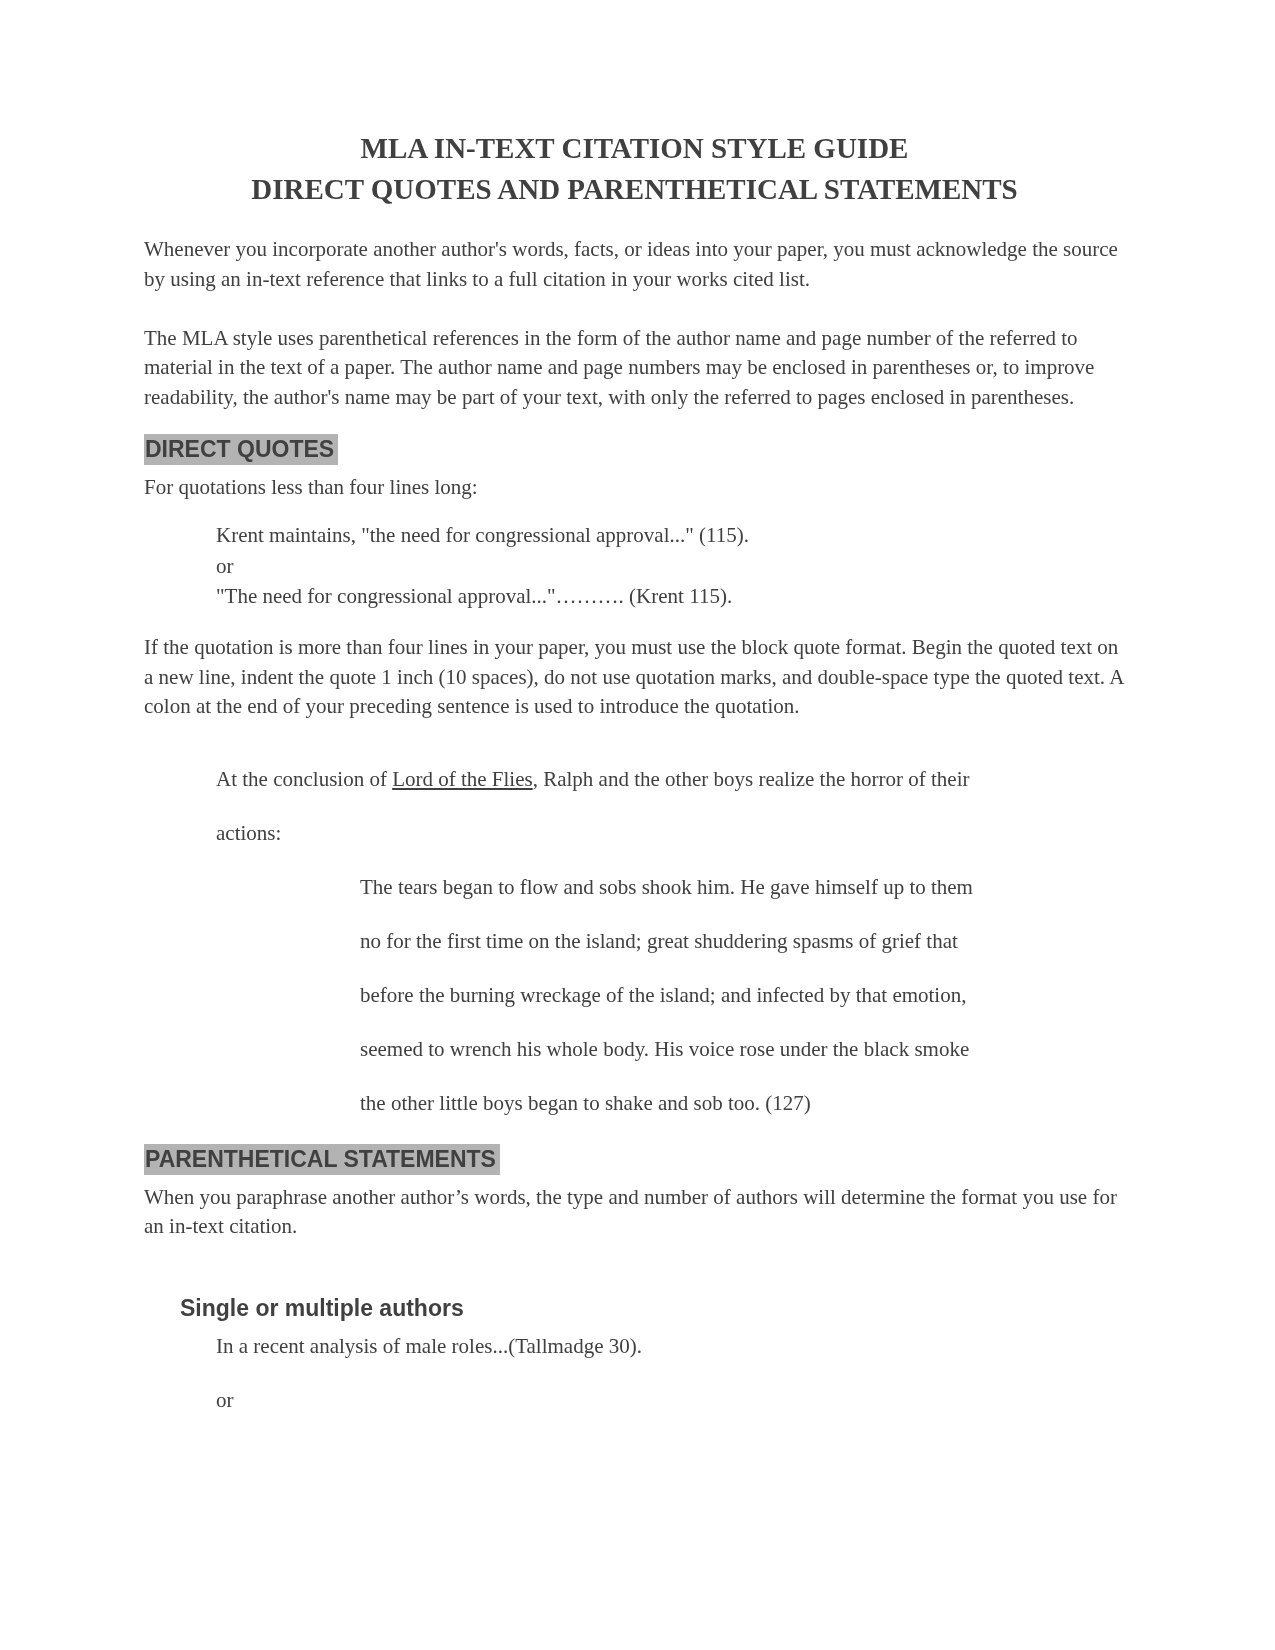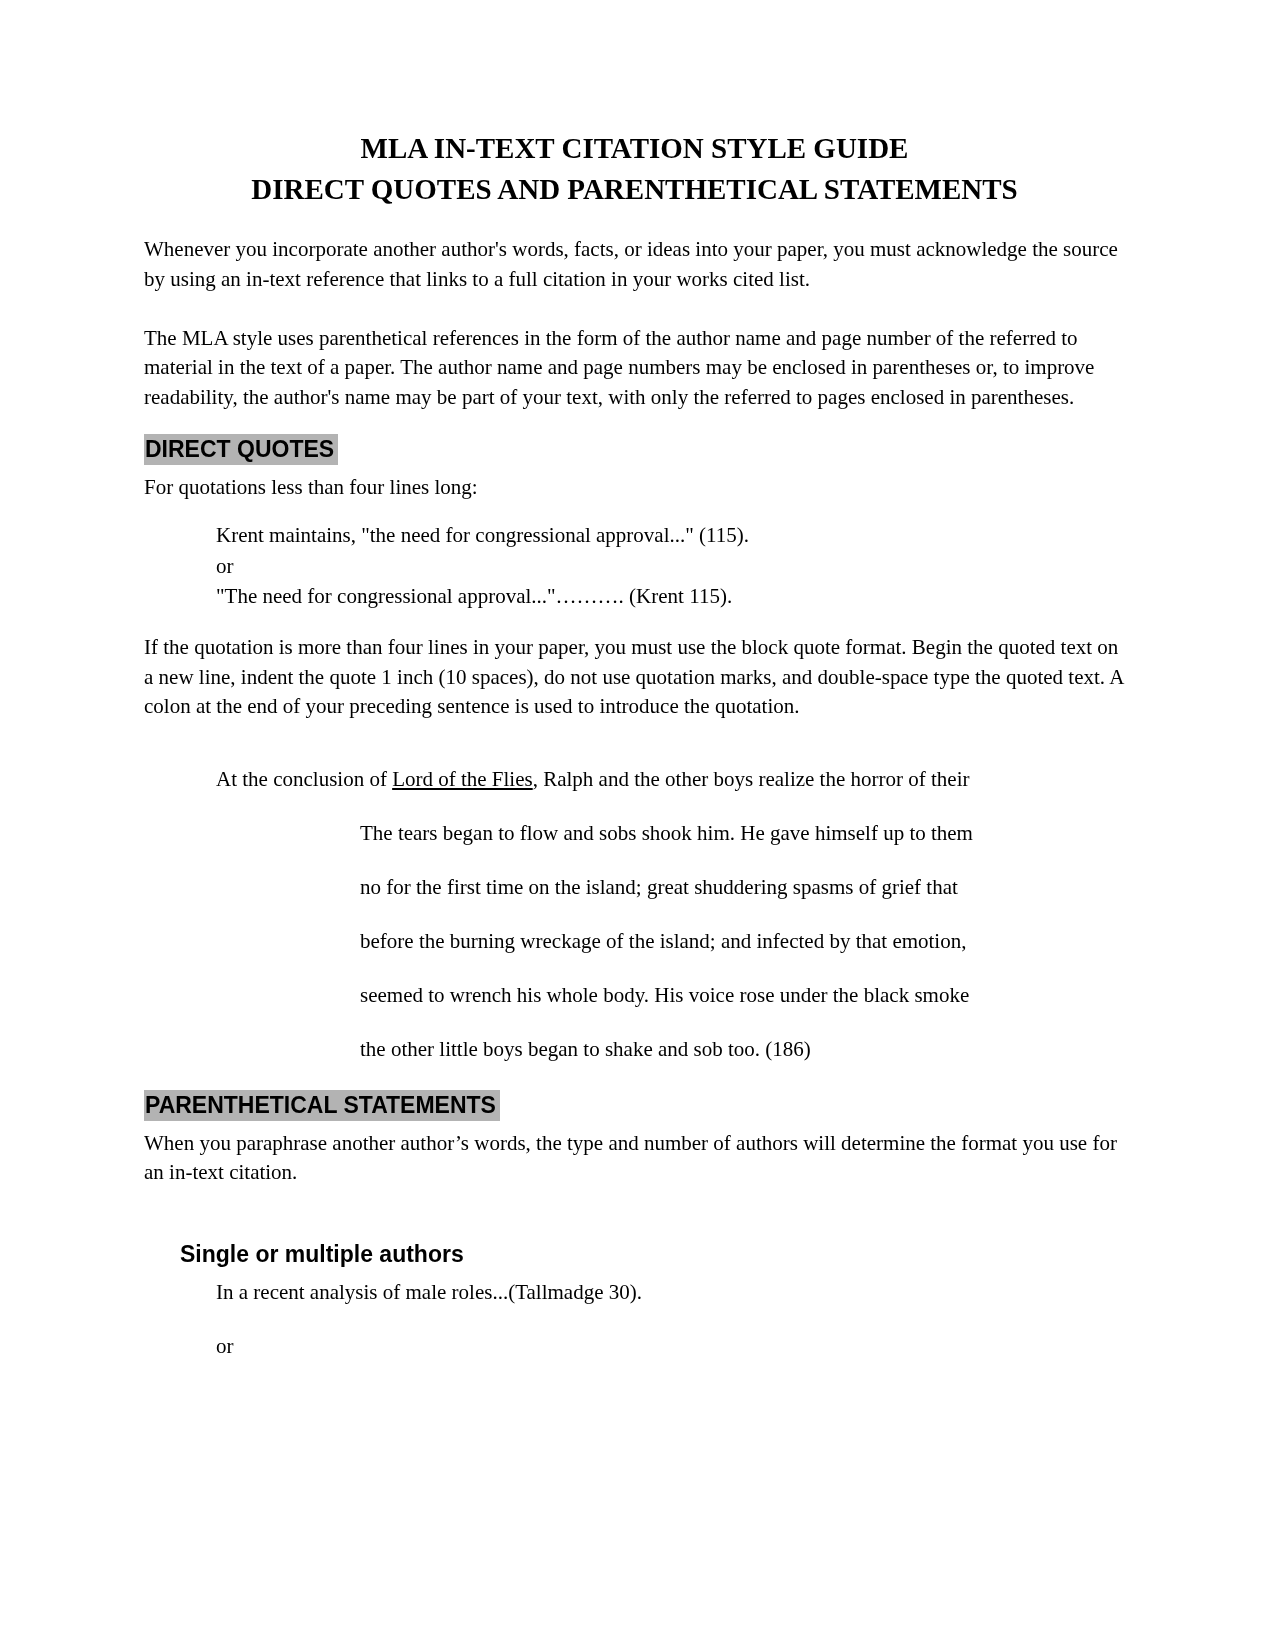--- a/index.html
+++ b/index.html
@@ -4,21 +4,21 @@
 <style>
   * { margin: 0; padding: 0; box-sizing: border-box; }
   html, body { background: #ffffff; }
   .page {
     position: relative;
     width: 1275px;
     height: 1437px;
     background: #ffffff;
     font-family: "Liberation Serif", serif;
     font-size: 21px;
-    color: #000000;
+    color: #404040;
     overflow: hidden;
   }
   .content {
     padding: 128px 150px 0 144px;
   }
   .doc-title {
     text-align: center;
     font-weight: bold;
     font-size: 29px;
     line-height: 1.4;
@@ -97,28 +97,29 @@
     <div class="example-block indent1">
       <div>Krent maintains, "the need for congressional approval..." (115).</div>
       <div>or</div>
       <div>"The need for congressional approval..."………. (Krent 115).</div>
     </div>
 
     <p class="para">If the quotation is more than four lines in your paper, you must use the block quote format. Begin the quoted text on a new line, indent the quote 1 inch (10 spaces), do not use quotation marks, and double-space type the quoted text.  A colon at the end of your preceding sentence is used to introduce the quotation.</p>
 
     <div class="indent1 leadin">
       <div class="dbl"><span>At the conclusion of </span><span class="underlined">Lord of the Flies</span><span>, Ralph and the other boys realize the horror of their</span></div>
+      <div class="dbl">actions:</div>
     </div>
 
     <div class="indent2 blockquote-lines">
       <div class="dbl">The tears began to flow and sobs shook him.  He gave himself up to them</div>
       <div class="dbl">no for the first time on the island; great shuddering spasms of grief that</div>
       <div class="dbl">before the burning wreckage of the island; and infected by that emotion,</div>
       <div class="dbl">seemed to wrench his whole body.  His voice rose under the black smoke</div>
-      <div class="dbl">the other little boys began to shake and sob too. (186)</div>
+      <div class="dbl">the other little boys began to shake and sob too. (127)</div>
     </div>
 
     <div class="section-heading heading-gap">
       <span class="hl">PARENTHETICAL STATEMENTS</span>
     </div>
 
     <p class="para tight">When you paraphrase another author’s words, the type and number of authors will determine the format you use for an in-text citation.</p>
 
     <div class="subheading">Single or multiple authors</div>
 

